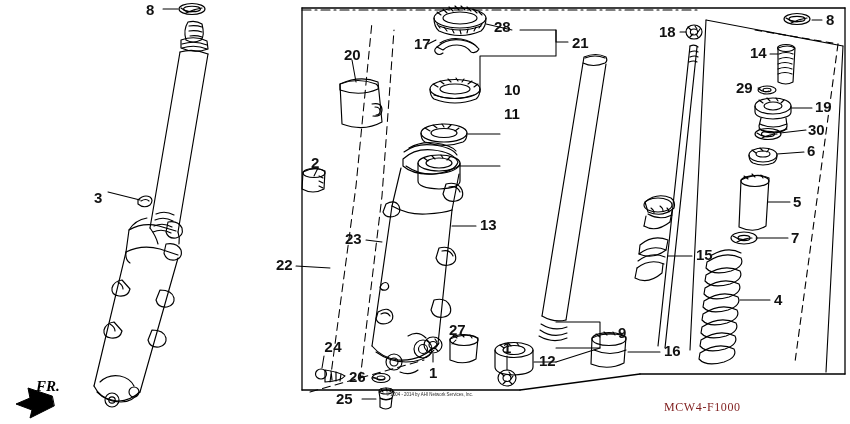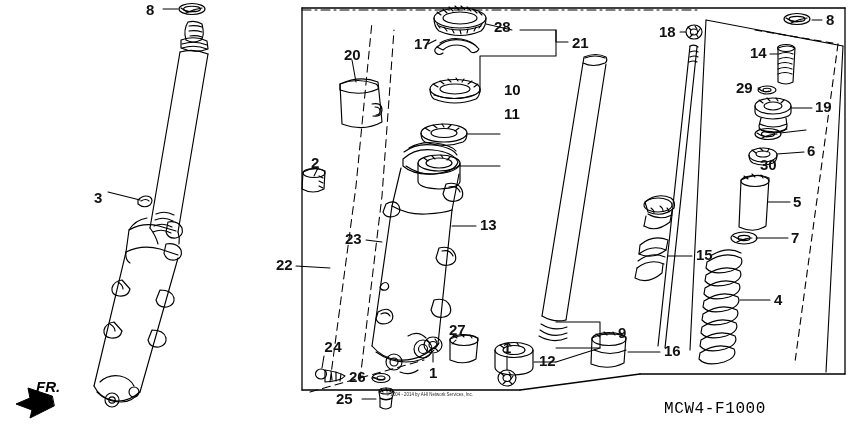--- a/index.html
+++ b/index.html
@@ -3,24 +3,24 @@
 <meta charset="utf-8">
 <style>
   html,body{margin:0;padding:0;background:#ffffff;}
   body{width:850px;height:424px;overflow:hidden;
        font-family:"Liberation Sans", sans-serif;color:#000;}
   #stage{position:relative;width:850px;height:424px;background:#fff;}
   #art{position:absolute;left:0;top:0;width:850px;height:424px;}
   .lbl{position:absolute;font-family:"Liberation Sans",sans-serif;
        font-weight:700;color:#111;line-height:1;white-space:nowrap;}
   .n{font-size:15px;}
-  .code{position:absolute;font-size:16px;letter-spacing:.6px;
-         font-family:Liberation Mono, monospace;color:#000000;white-space:nowrap;}
+  .code{position:absolute;font-size:12px;letter-spacing:.6px;
+         font-family:Liberation Serif, serif;color:#7f1d1d;white-space:nowrap;}
   .fr{position:absolute;font-size:15px;font-weight:800;font-style:italic;
-      color:#000;white-space:nowrap;}
+      color:#000;white-space:nowrap;font-family:Liberation Serif, serif;}
   .copyr{position:absolute;font-size:4.4px;color:#2a2a2a;white-space:nowrap;
          font-family:"Liberation Sans",sans-serif;transform:scaleY(1.15);}
 </style>
 </head>
 <body>
 
 <div id="stage">
 
   <svg id="art" viewBox="0 0 850 424" xmlns="http://www.w3.org/2000/svg">
     <rect x="0" y="0" width="850" height="424" fill="#ffffff"></rect>
@@ -418,21 +418,21 @@
   <div class="lbl n" style="left:480px;top:217px;">13</div>
   <div class="lbl n" style="left:618px;top:325px;">9</div>
   <div class="lbl n" style="left:539px;top:353px;">12</div>
   <div class="lbl n" style="left:664px;top:343px;">16</div>
   <div class="lbl n" style="left:659px;top:24px;">18</div>
   <div class="lbl n" style="left:696px;top:247px;">15</div>
   <div class="lbl n" style="left:826px;top:12px;">8</div>
   <div class="lbl n" style="left:750px;top:45px;">14</div>
   <div class="lbl n" style="left:736px;top:80px;">29</div>
   <div class="lbl n" style="left:815px;top:99px;text-align:right;">19</div>
-  <div class="lbl n" style="left:760px;top:122px;margin-top:35px;">30</div>
+  <div class="lbl n" style="left:808px;top:122px;">30</div>
   <div class="lbl n" style="left:807px;top:143px;">6</div>
   <div class="lbl n" style="left:793px;top:194px;">5</div>
   <div class="lbl n" style="left:791px;top:230px;">7</div>
   <div class="lbl n" style="left:774px;top:292px;">4</div>
   <div class="lbl n" style="left:324px;top:341px;font-family:Liberation Mono, monospace;">24</div>
   <div class="lbl n" style="left:349px;top:369px;">26</div>
   <div class="lbl n" style="left:336px;top:391px;">25</div>
   <div class="lbl n" style="left:441px;top:322px;margin-left:8px;">27</div>
   <div class="lbl n" style="left:429px;top:365px;">1</div>
   <div class="lbl n" style="left:503px;top:340px;">1</div>

